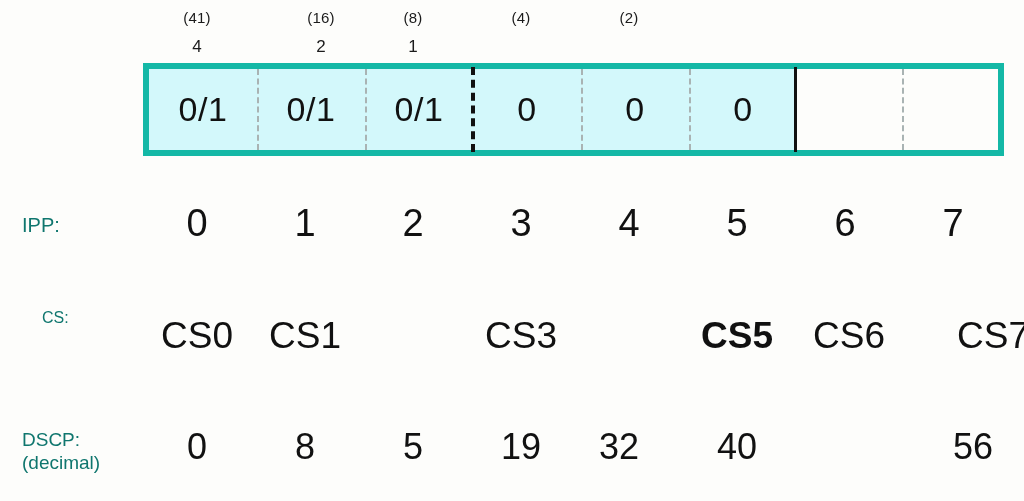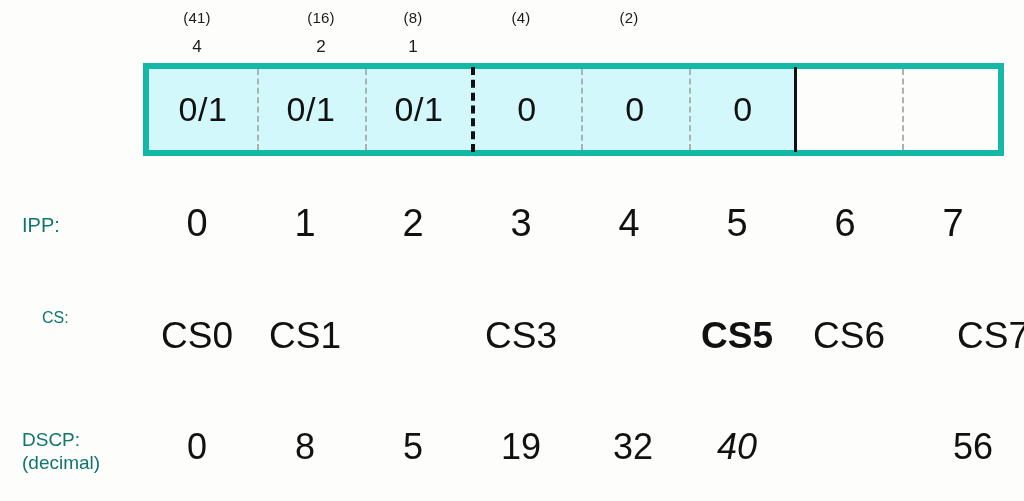--- a/index.html
+++ b/index.html
@@ -225,16 +225,16 @@
   <div class="value-cell" style="left:796px;">CS7</div>
 </div>
 
 <div class="row-label dscp">DSCP:
 (decimal)</div>
 <div class="value-row dscp">
   <div class="value-cell" style="left:0px;">0</div>
   <div class="value-cell" style="left:108px;">8</div>
   <div class="value-cell" style="left:216px;">5</div>
   <div class="value-cell" style="left:324px;">19</div>
-  <div class="value-cell" style="left:436px;">32</div>
-  <div class="value-cell" style="left:540px;font-style:italic;">40</div>
+  <div class="value-cell" style="left:422px;">32</div>
+  <div class="value-cell" style="left:540px;">40</div>
   <div class="value-cell" style="left:776px;">56</div>
 </div>
 
 </body></html>

